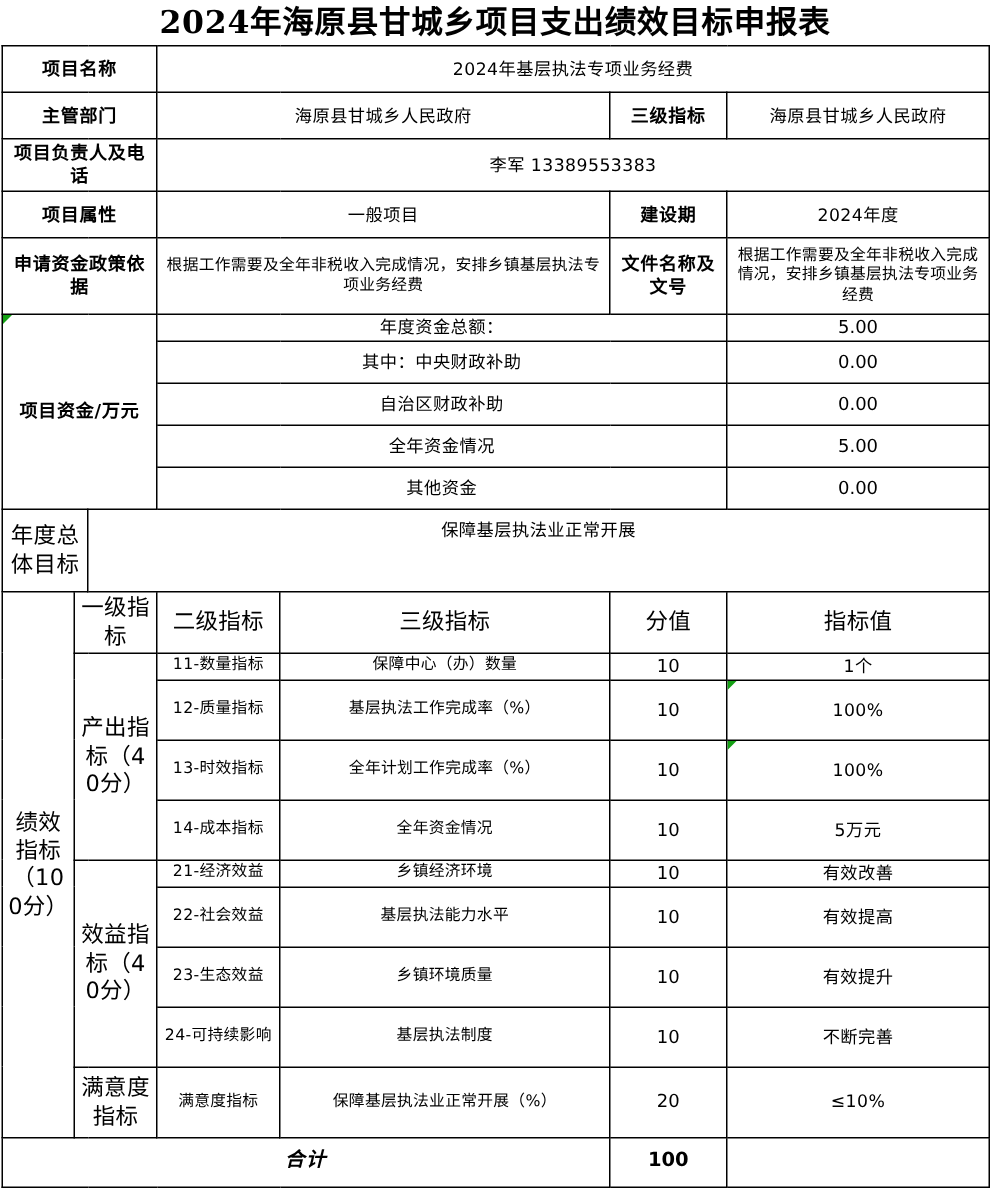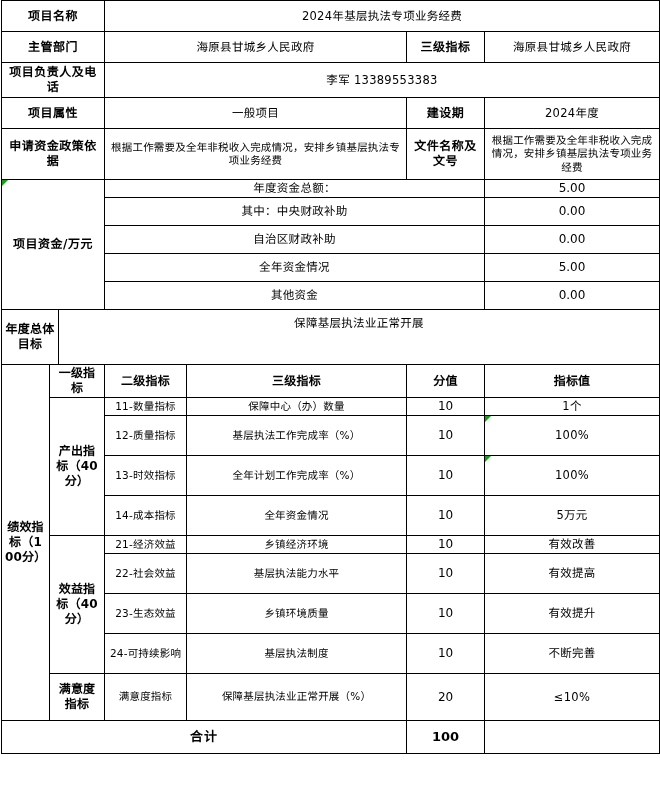--- a/index.html
+++ b/index.html
@@ -56,22 +56,22 @@
     word-break: break-all;
   }
 
   
   .lbl {
     font-weight: bold;
     font-size: 12px;
     letter-spacing: 0.5px;
   }
   .lbl-sm {
-    font-weight: bold;
-    font-size: 12px;
+    font-weight: normal;
+    font-size: 15px;
     letter-spacing: 0.2px;
   }
   .val {
     font-weight: normal;
     font-size: 11.5px;
     letter-spacing: 0.3px;
   }
   .val-sm {
     font-weight: normal;
     font-size: 10.5px;
@@ -104,32 +104,34 @@
   .clip-v {
     max-height: 44px;
     overflow: hidden;
     display: block;
   }
 
   .total-lbl {
     font-weight: bold;
     font-size: 13px;
     letter-spacing: 1px;
+    font-style: italic;
   }
   .total-num {
     font-weight: bold;
     font-size: 13px;
     margin-top: 46px;
   }
 </style>
 </head>
 <body>
 
 <div class="page">
 
+  <div class="doc-title">2024年海原县甘城乡项目支出绩效目标申报表</div>
 
   <table class="form">
     <colgroup>
       <col style="width:48px">
       <col style="width:9px">
       <col style="width:46px">
       <col style="width:82px">
       <col style="width:220px">
       <col style="width:78px">
       <col style="width:175px">

